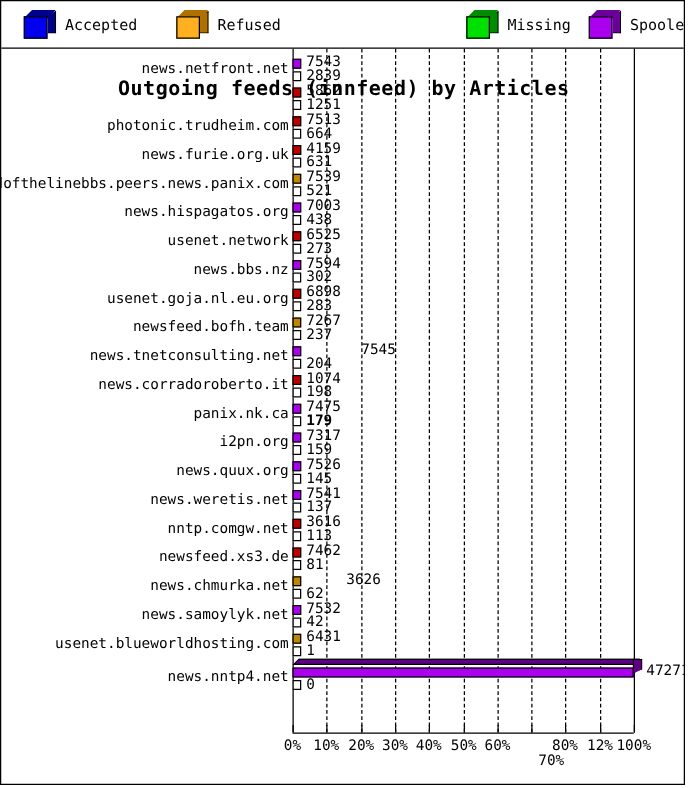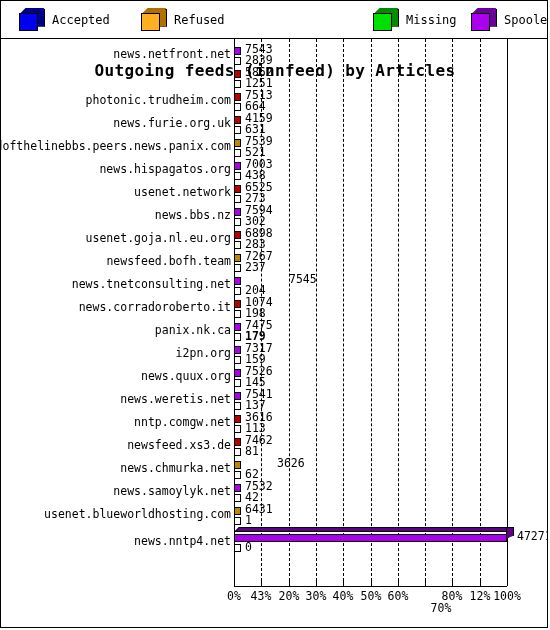--- a/index.html
+++ b/index.html
@@ -487,21 +487,21 @@
           </div>
           <div class="val-label val-b" style="left: 244px;">0</div>
         </div>
       </div>
     <div class="axis">
       <div class="axis-line"></div>
       <div id="ticks">
           <div class="tick" style="left: 233px;"></div>
           <div class="tick-label" style="left: 233px;">0%</div>
           <div class="tick" style="left: 260px;"></div>
-          <div class="tick-label" style="left: 260px;">43%</div>
+          <div class="tick-label" style="left: 260px;">10%</div>
           <div class="tick" style="left: 288px;"></div>
           <div class="tick-label" style="left: 288px;">20%</div>
           <div class="tick" style="left: 315px;"></div>
           <div class="tick-label" style="left: 315px;">30%</div>
           <div class="tick" style="left: 342px;"></div>
           <div class="tick-label" style="left: 342px;">40%</div>
           <div class="tick" style="left: 370px;"></div>
           <div class="tick-label" style="left: 370px;">50%</div>
           <div class="tick" style="left: 397px;"></div>
           <div class="tick-label" style="left: 397px;">60%</div>

